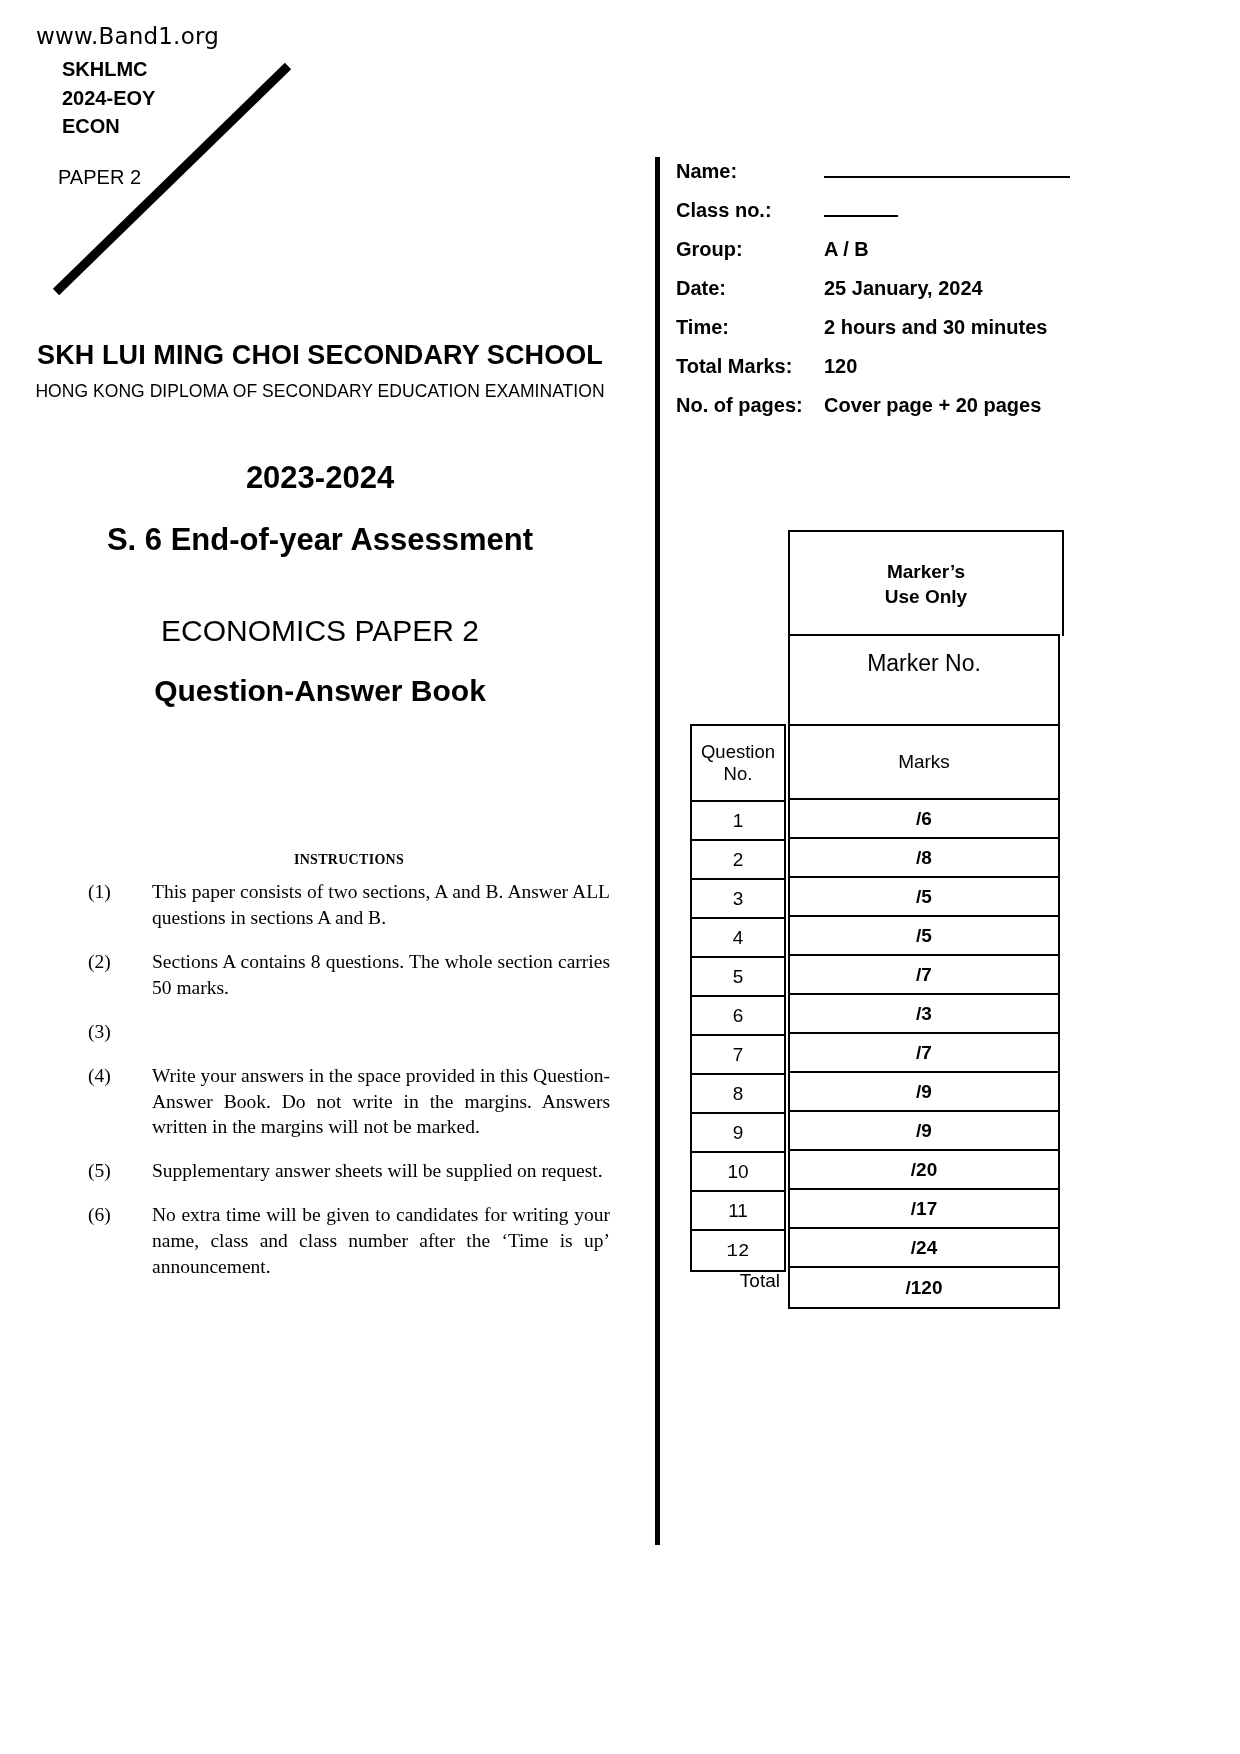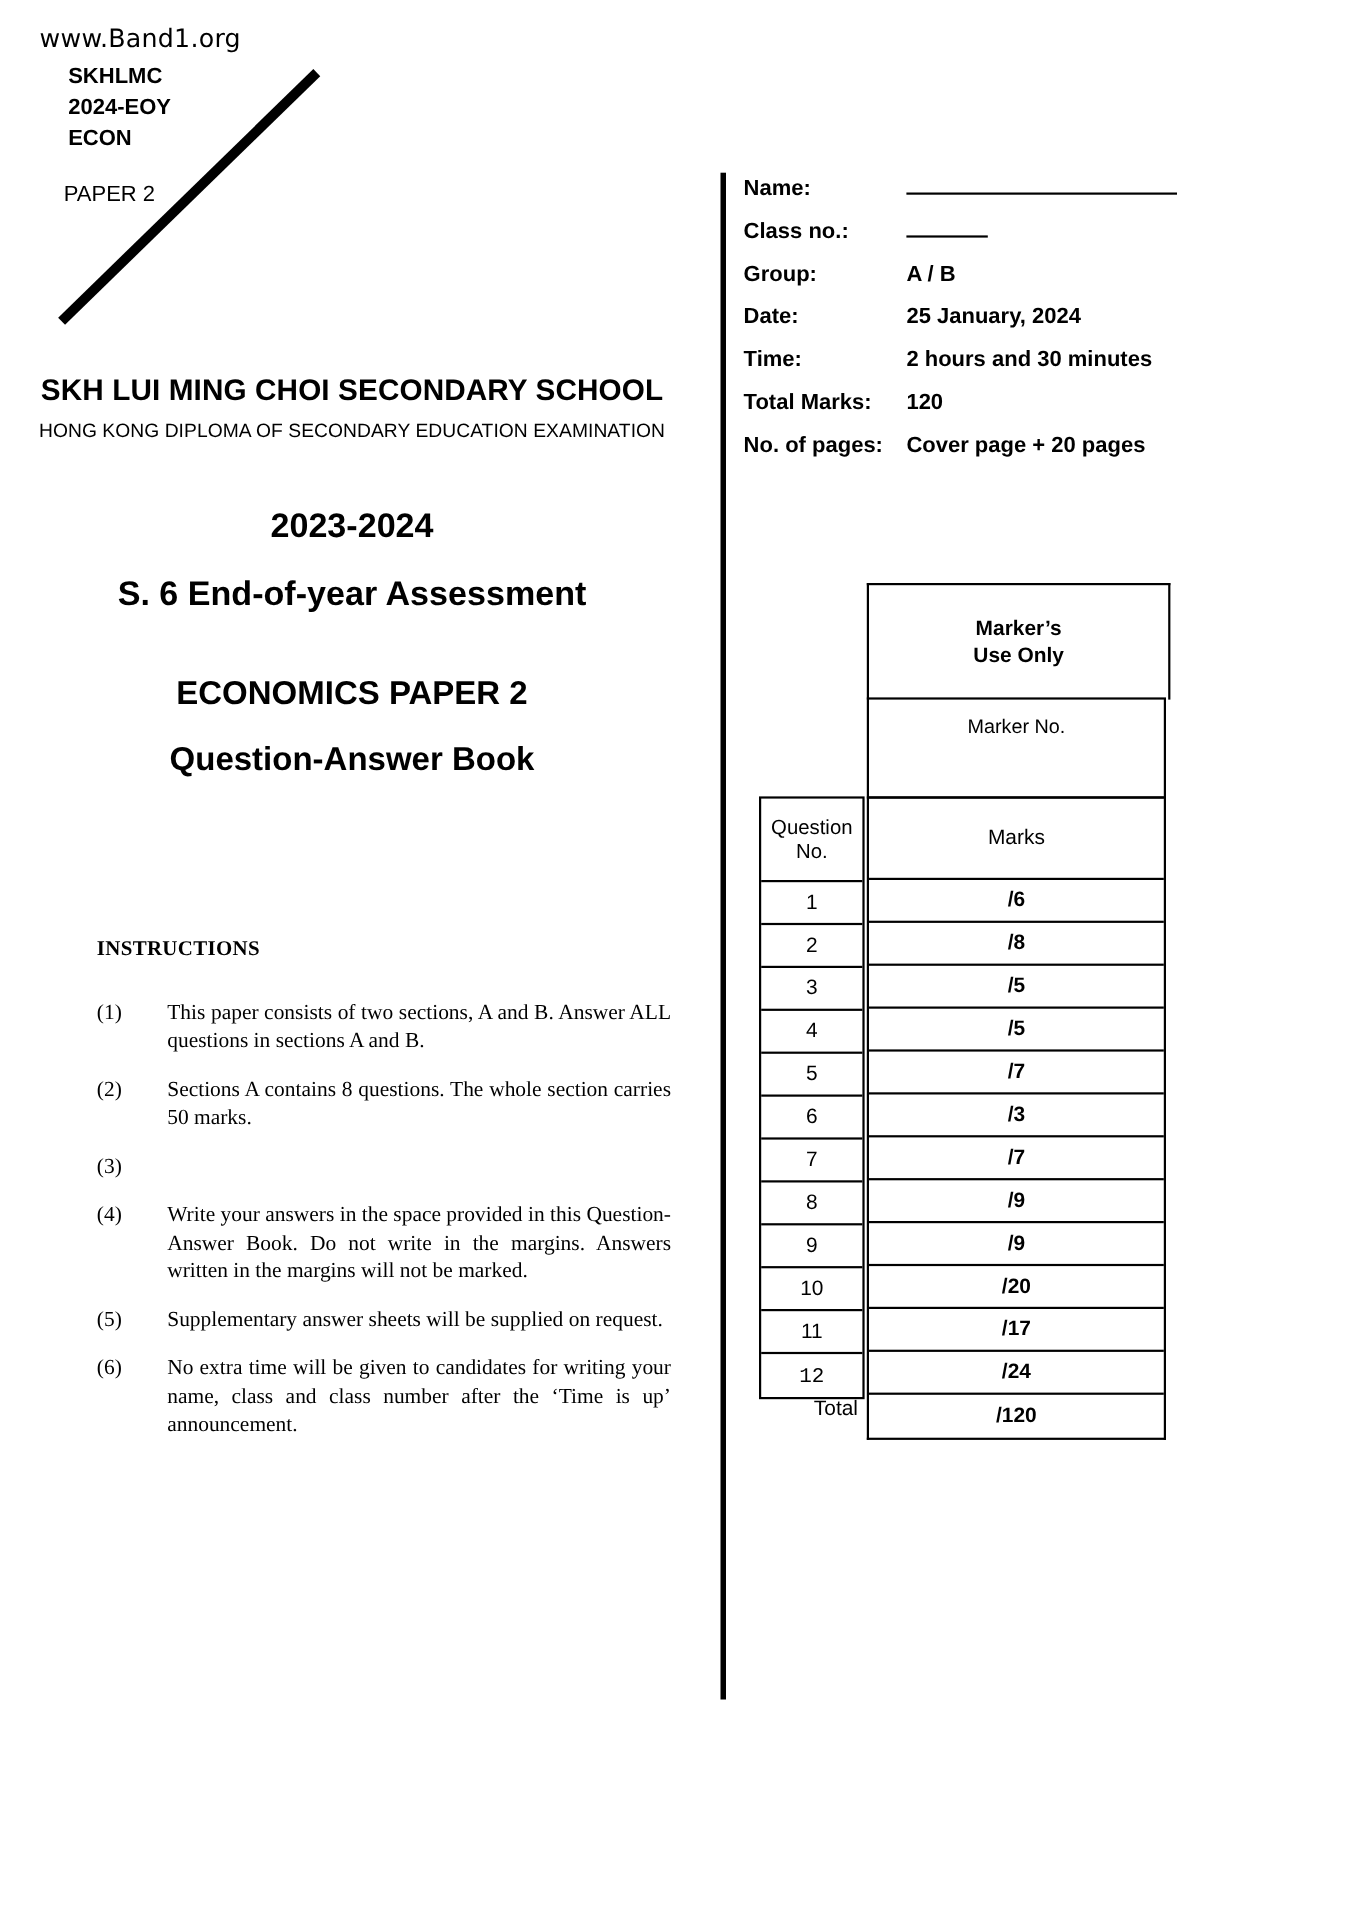--- a/index.html
+++ b/index.html
@@ -84,43 +84,44 @@
   }
   #assessment-title {
     text-align: center;
     font-size: 31px;
     font-weight: bold;
     margin-top: 26px;
   }
   #subject-title {
     text-align: center;
     font-size: 30px;
-    font-weight: bold;
+    font-weight: normal;
     margin-top: 56px;
   }
   #book-type {
     text-align: center;
     font-size: 30px;
     font-weight: bold;
     margin-top: 26px;
   }
 
   
   #instructions-section {
     position: absolute;
     left: 88px;
     top: 852px;
     width: 522px;
     font-family: "Liberation Serif", serif;
   }
   #instructions-heading {
-    font-size: 19px;
+    font-size: 14px;
     font-weight: bold;
     letter-spacing: .3px;
-    margin-bottom: 34px;
+    margin-bottom: 11px;
+    text-align: center;
   }
   .instruction-row {
     display: flex;
     margin-bottom: 18px;
     font-size: 19.5px;
     line-height: 1.33;
   }
   .instruction-num {
     width: 64px;
     flex: 0 0 64px;
@@ -200,21 +201,21 @@
     left: 98px;
     top: 104px;
     width: 272px;
     height: 92px;
     border: 2px solid #000;
     display: flex;
     align-items: flex-start;
     justify-content: center;
     padding-top: 14px;
     box-sizing: border-box;
-    font-size: 18px;
+    font-size: 23px;
   }
   #question-col {
     position: absolute;
     left: 0;
     top: 194px;
     width: 96px;
     border: 2px solid #000;
     box-sizing: border-box;
   }
   .q-head {

